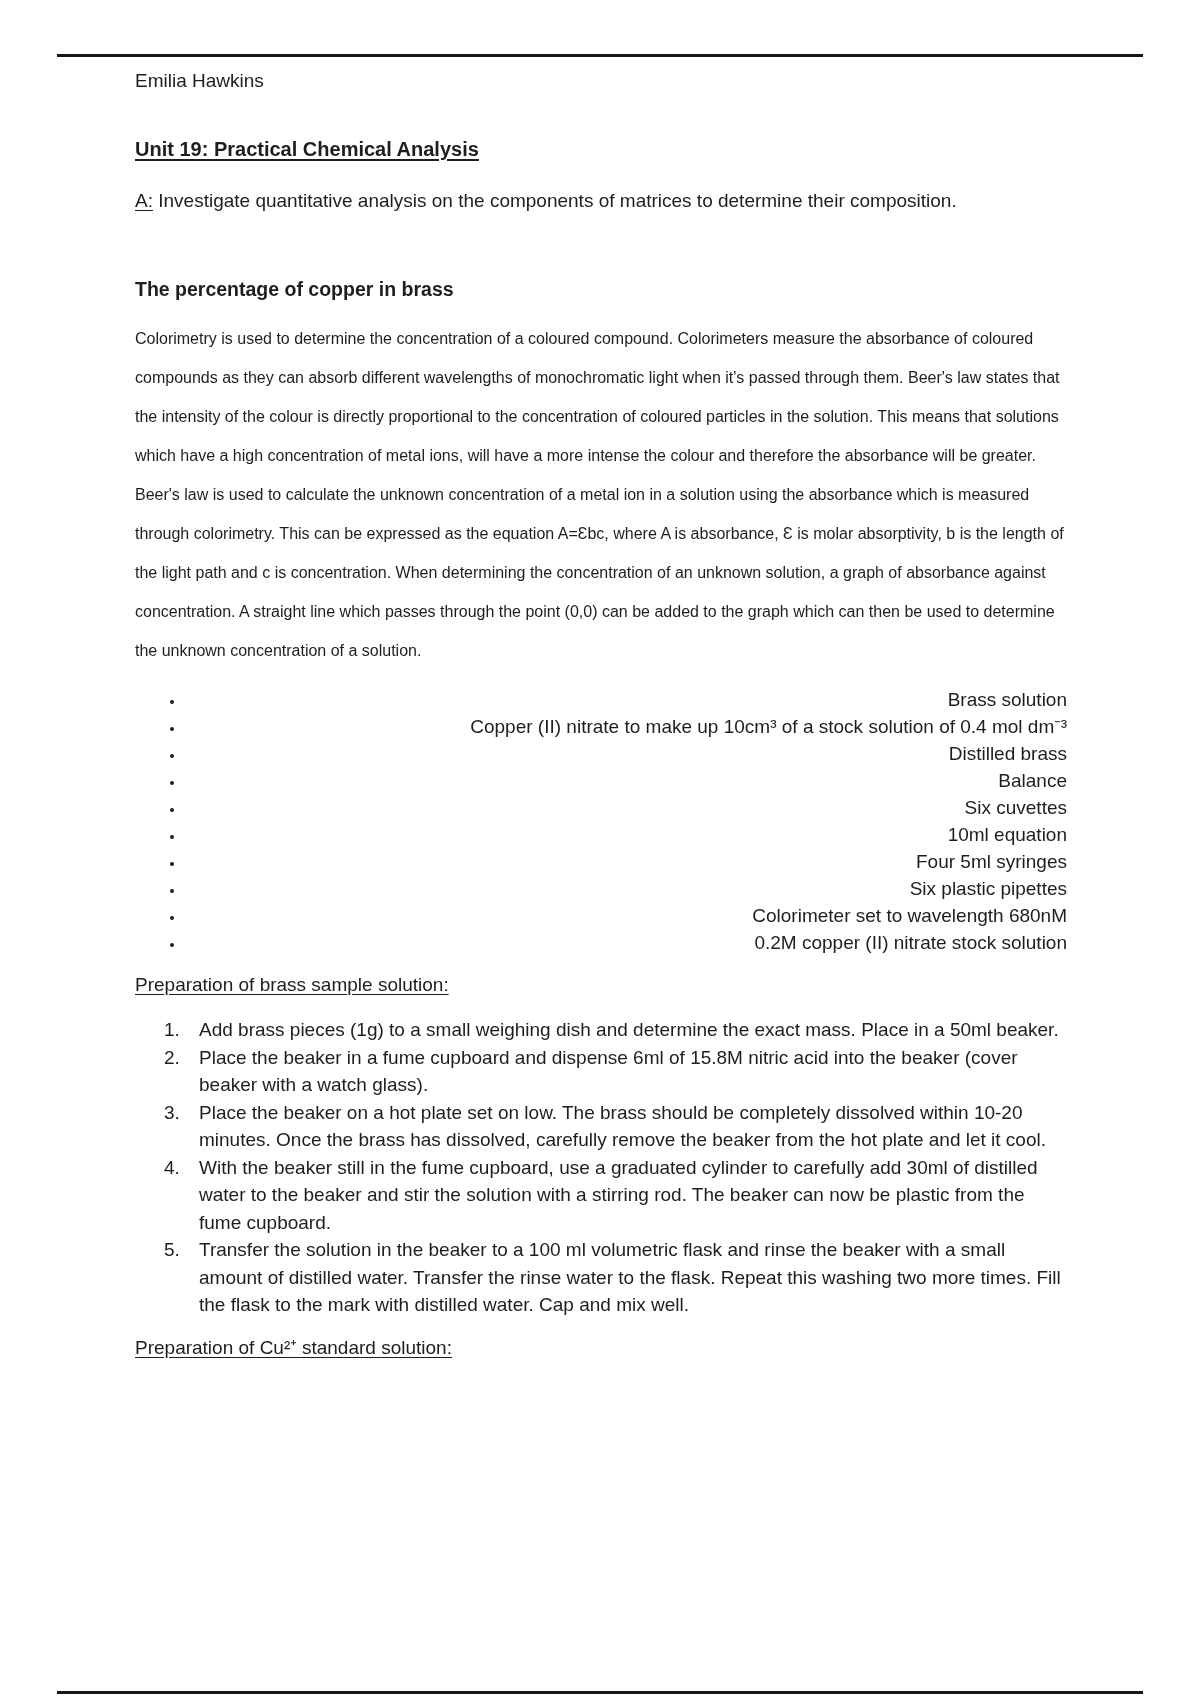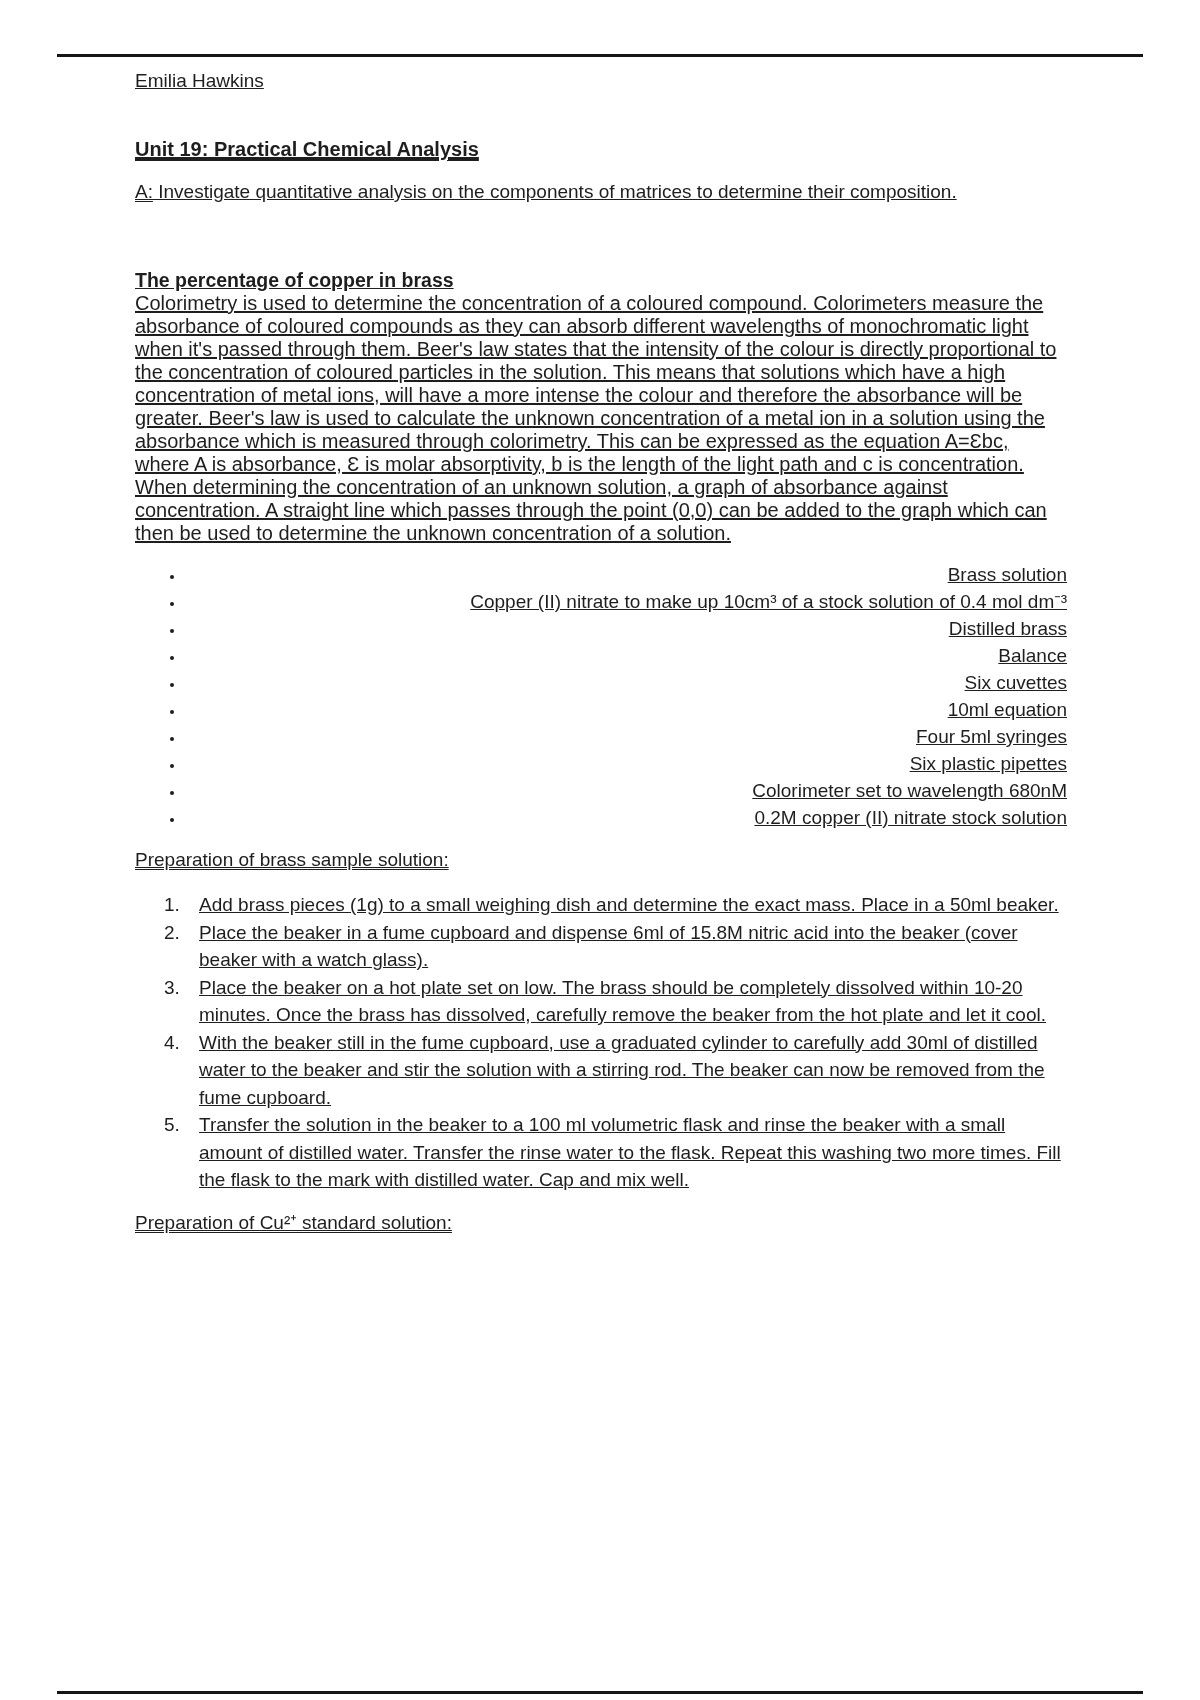--- a/index.html
+++ b/index.html
@@ -21,53 +21,53 @@
     height: 3px;
     background: #161616;
   }
   .rule-top { top: 54px; }
   .rule-bottom { top: 1691px; }
   .content {
     position: absolute;
     left: 135px;
     top: 70px;
     width: 932px;
-    text-decoration: underline;
   }
   .author {
     font-size: 19px;
     line-height: 22px;
   }
   .doc-title {
     margin-top: 45px;
     font-size: 20px;
     font-weight: 700;
     text-decoration: underline;
     text-underline-offset: 3px;
     text-decoration-thickness: 2px;
     line-height: 24px;
   }
   .objective {
-    margin-top: 17px;
+    margin-top: 26px;
     font-size: 19px;
     line-height: 27px;
   }
   .objective .label {
     text-decoration: underline;
     text-underline-offset: 3px;
   }
   .section-heading {
     margin-top: 63px;
     font-size: 19.5px;
     font-weight: 700;
     line-height: 24px;
   }
   .body-par {
-    font-size: 20px;
-    line-height: 23px;
+    margin-top: 18px;
+    font-size: 16px;
+    line-height: 39px;
   }
   .u-heading {
     margin-top: 15px;
     font-size: 19px;
     line-height: 27px;
     text-decoration: underline;
     text-underline-offset: 3px;
   }
   .u-heading.equip { margin-top: 14px; }
   ul.equipment-list {
@@ -127,21 +127,21 @@
     <li>Colorimeter set to wavelength 680nM</li>
     <li>0.2M copper (II) nitrate stock solution</li>
   </ul>
 
   <div class="u-heading">Preparation of brass sample solution:</div>
 
   <ol class="steps-list">
     <li>Add brass pieces (1g) to a small weighing dish and determine the exact mass. Place in a 50ml beaker.</li>
     <li>Place the beaker in a fume cupboard and dispense 6ml of 15.8M nitric acid into the beaker (cover beaker with a watch glass).</li>
     <li>Place the beaker on a hot plate set on low. The brass should be completely dissolved within 10-20 minutes. Once the brass has dissolved, carefully remove the beaker from the hot plate and let it cool.</li>
-    <li>With the beaker still in the fume cupboard, use a graduated cylinder to carefully add 30ml of distilled water to the beaker and stir the solution with a stirring rod. The beaker can now be removed from the fume cupboard.</li>
+    <li>With the beaker still in the fume cupboard, use a graduated cylinder to carefully add 30ml of distilled water to the beaker and stir the solution with a stirring rod. The beaker can now be plastic from the fume cupboard.</li>
     <li>Transfer the solution in the beaker to a 100 ml volumetric flask and rinse the beaker with a small amount of distilled water. Transfer the rinse water to the flask. Repeat this washing two more times. Fill the flask to the mark with distilled water. Cap and mix well.</li>
   </ol>
 
   <div class="u-heading">Preparation of Cu²⁺ standard solution:</div>
 
 </div>
 
 <div class="rule rule-bottom"></div>
 
 </body></html>

